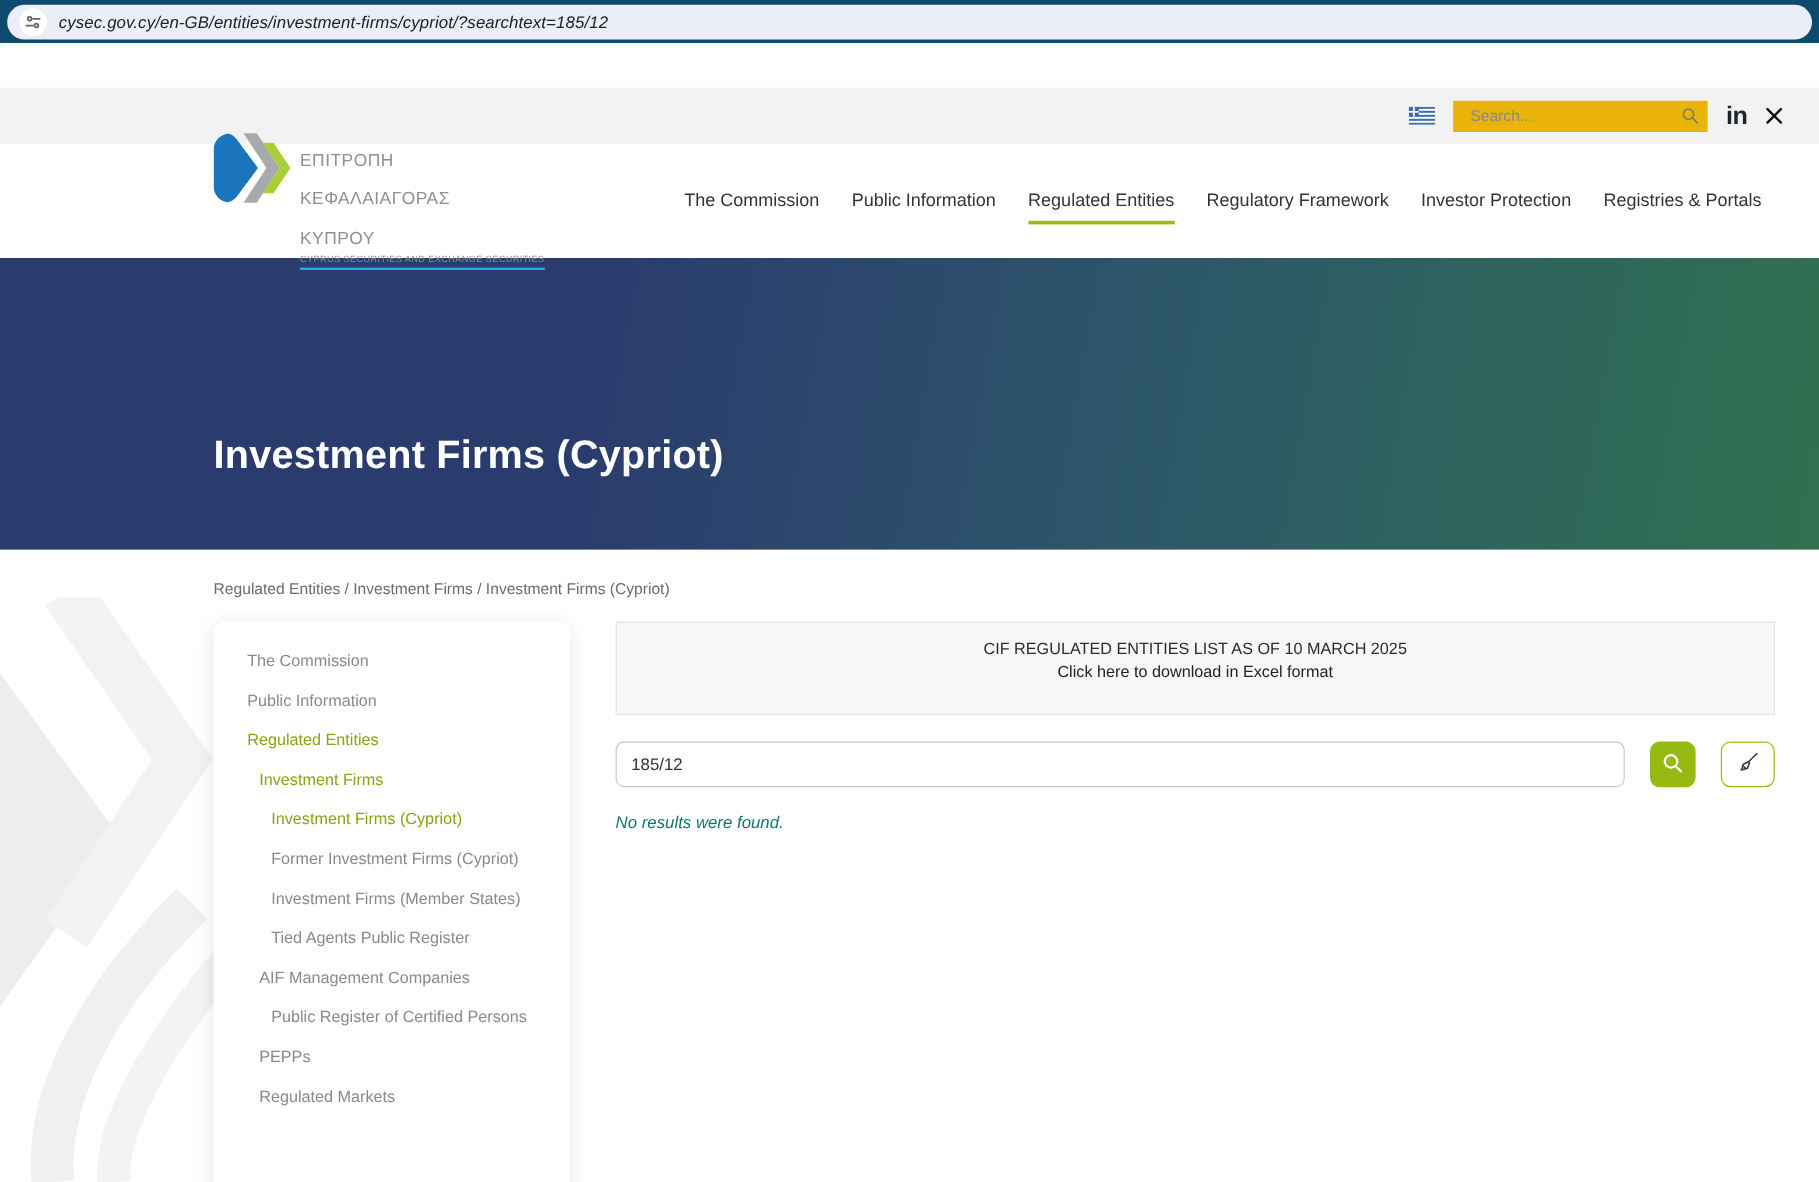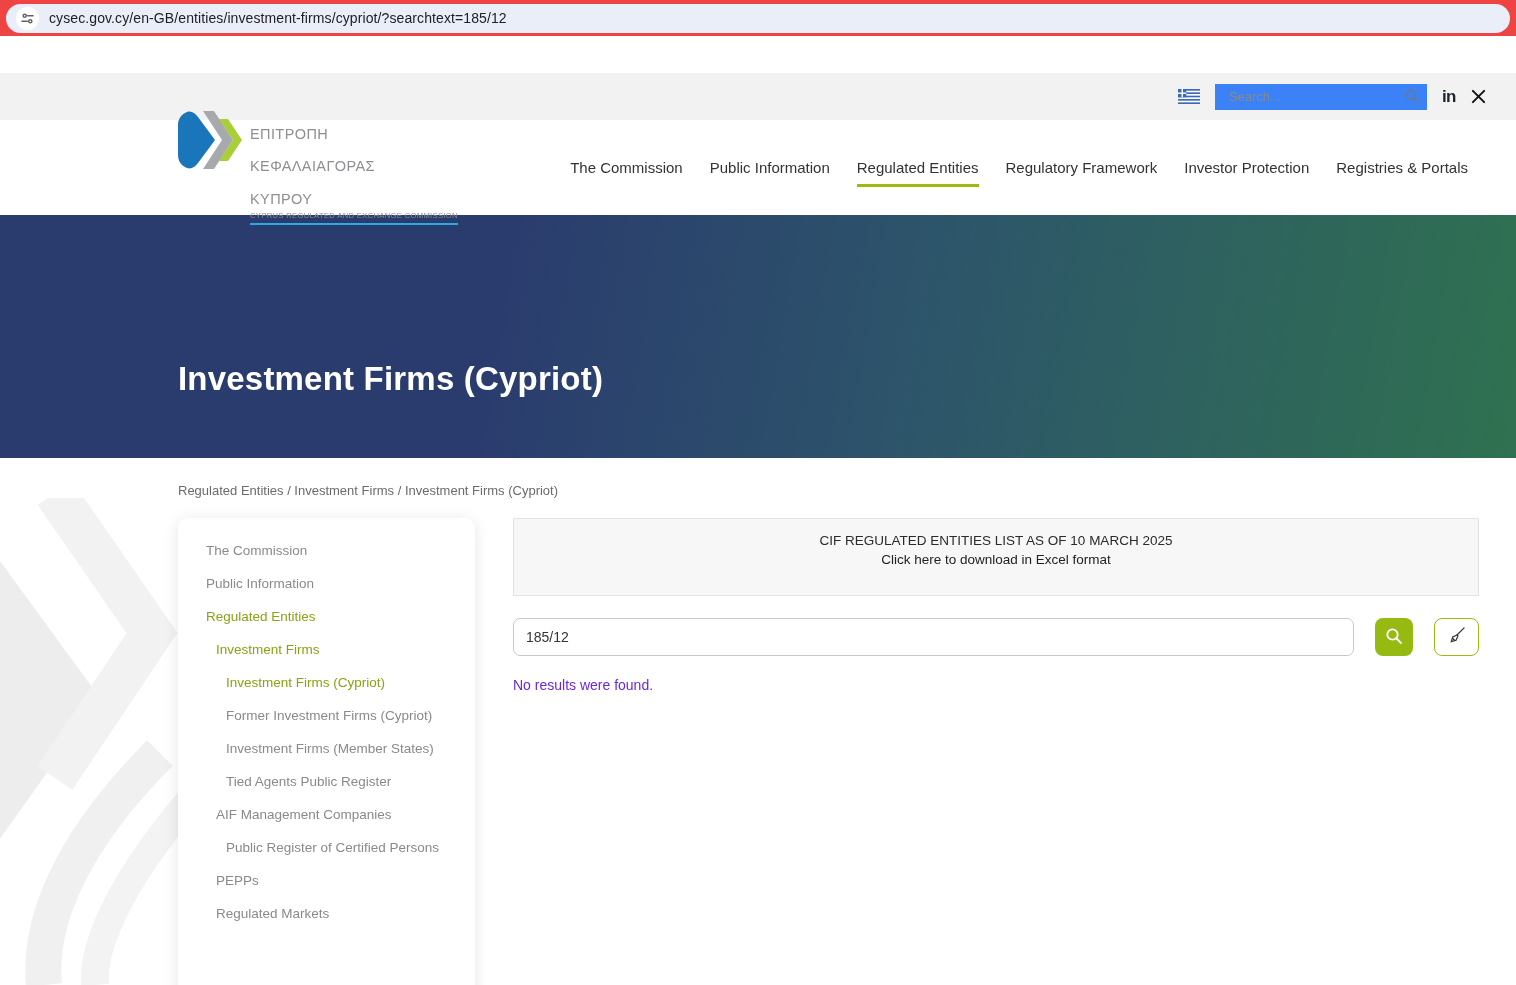--- a/index.html
+++ b/index.html
@@ -1,34 +1,34 @@
 <!DOCTYPE html>
 <html><head>
 <meta charset="utf-8">
 <style>
   * { margin:0; padding:0; box-sizing:border-box; }
   html,body { width:1516px; height:985px; background:#fff; font-family:"Liberation Sans","DejaVu Sans",sans-serif; }
   .page { position:relative; width:1516px; height:985px; overflow:hidden; background:#fff; }
 
   
-  .browser-bar { height:36px; background:#ef4444; display:flex; align-items:center; padding:0 6px; }
+  .browser-bar { height:36px; background:#0c4a6e; display:flex; align-items:center; padding:0 6px;font-style:italic; }
   .url-pill { flex:1; height:29px; background:#e9eef9; border-radius:15px; display:flex; align-items:center; padding:0 10px; }
   .tune-wrap { width:23px; height:23px; background:#fff; border-radius:50%; display:flex; align-items:center; justify-content:center; margin-right:10px; }
   .url-text { font-size:14px; color:#202124; letter-spacing:.1px; }
 
   .white-gap { height:37px; background:#fff; }
 
   
   .utility-bar { height:47px; background:#f3f2f3; display:flex; align-items:center; justify-content:flex-end; padding-right:30px; gap:15px; }
   .flag { display:flex; }
   .topbar-search { position:relative; width:212px; height:26px; }
-  .topbar-search input { width:100%; height:100%; border:none; outline:none; background:#3b82f6; font-size:13px; color:#333; padding:0 30px 0 14px; font-family:inherit; }
+  .topbar-search input { width:100%; height:100%; border:none; outline:none; background:#eab308; font-size:13px; color:#333; padding:0 30px 0 14px; font-family:inherit; }
   .topbar-search input::placeholder { color:#8a8a8a; }
   .topbar-search .mag { position:absolute; right:7px; top:5px; }
-  .linkedin { font-weight:700; font-size:17px; color:#1b2430; letter-spacing:-.5px; cursor:pointer;text-align:center; }
+  .linkedin { font-weight:700; font-size:21px; color:#1b2430; letter-spacing:-.5px; cursor:pointer;text-align:center; }
   .x-icon { display:flex; cursor:pointer; }
 
   
   .header { height:95px; background:#fff; display:flex; align-items:center; justify-content:space-between; padding:0 48px 0 178px; }
   .logo { display:flex; align-items:flex-start; gap:8px; cursor:pointer; }
   .logo-text { display:flex; flex-direction:column; }
   .logo-gr { font-size:14.5px; color:#8d9093; letter-spacing:.4px; line-height:1.12;margin-top:16px; }
   .logo-en { margin-top:4px; font-size:7.6px; color:#8d9093; letter-spacing:.35px; padding-bottom:3px; border-bottom:2px solid #29abe2; white-space:nowrap; }
   nav { display:flex; align-items:center; gap:27px; }
   .nav-item { font-size:15px; color:#333; text-decoration:none; position:relative; cursor:pointer; white-space:nowrap; }
@@ -54,21 +54,21 @@
 
   
   .main-panel { flex:1; margin-left:38px; }
   .notice { background:#f7f7f7; border:1px solid #e3e3e3; text-align:center; padding:12px 10px 26px; }
   .notice-title { font-size:13.5px; color:#2b2b2b; line-height:19px; }
   .notice-link { display:inline-block; font-size:13.5px; color:#222; line-height:19px; cursor:pointer; }
   .search-row { display:flex; align-items:center; gap:21px; margin-top:22px; }
   .search-input { flex:1; height:38px; border:1px solid #c9c9c9; border-radius:7px; font-size:14px; color:#333; padding:0 12px; outline:none; font-family:inherit; }
   .btn-search { width:38px; height:38px; background:#96ba12; border:none; border-radius:8px; display:flex; align-items:center; justify-content:center; cursor:pointer; }
   .btn-clear { width:45px; height:38px; background:#fff; border:1px solid #9bbb10; border-radius:8px; display:flex; align-items:center; justify-content:center; cursor:pointer; }
-  .no-results { margin-top:21px; font-size:14px; color:#6d28d9; }
+  .no-results { margin-top:21px; font-size:14px; color:#0f766e;font-style:italic; }
 </style>
 </head>
 <body>
 
 <div class="page">
 
   <div class="browser-bar">
     <div class="url-pill">
       <span class="tune-wrap">
         <svg width="13" height="13" viewBox="0 0 14 14">
@@ -123,21 +123,21 @@
     <div class="logo">
       <svg width="64" height="60" viewBox="0 0 64 60">
         <path d="M9,2 C3.5,4 0,9 0,15 V45 C0,51 3.5,56 9,58 C13,59.5 17,57 20,53 L37,30 20,7 C17,3 13,.5 9,2 Z" fill="#1b75bb"></path>
         <path d="M25,1 h11 L55,30 36,59 h-11 L44,30 Z" fill="#a7a9ac"></path>
         <path d="M41,9 h9 L64,30 50,51 h-9 L55,30 Z" fill="#a8cf38"></path>
       </svg>
       <div class="logo-text">
         <div class="logo-gr">ΕΠΙΤΡΟΠΗ</div>
         <div class="logo-gr">ΚΕΦΑΛΑΙΑΓΟΡΑΣ</div>
         <div class="logo-gr">ΚΥΠΡΟΥ</div>
-        <div class="logo-en">CYPRUS REGULATED AND EXCHANGE COMMISSION</div>
+        <div class="logo-en">CYPRUS SECURITIES AND EXCHANGE SECURITIES</div>
       </div>
     </div>
     <nav>
       <a class="nav-item">The Commission</a>
       <a class="nav-item">Public Information</a>
       <a class="nav-item active">Regulated Entities</a>
       <a class="nav-item">Regulatory Framework</a>
       <a class="nav-item">Investor Protection</a>
       <a class="nav-item">Registries &amp; Portals</a>
     </nav>

